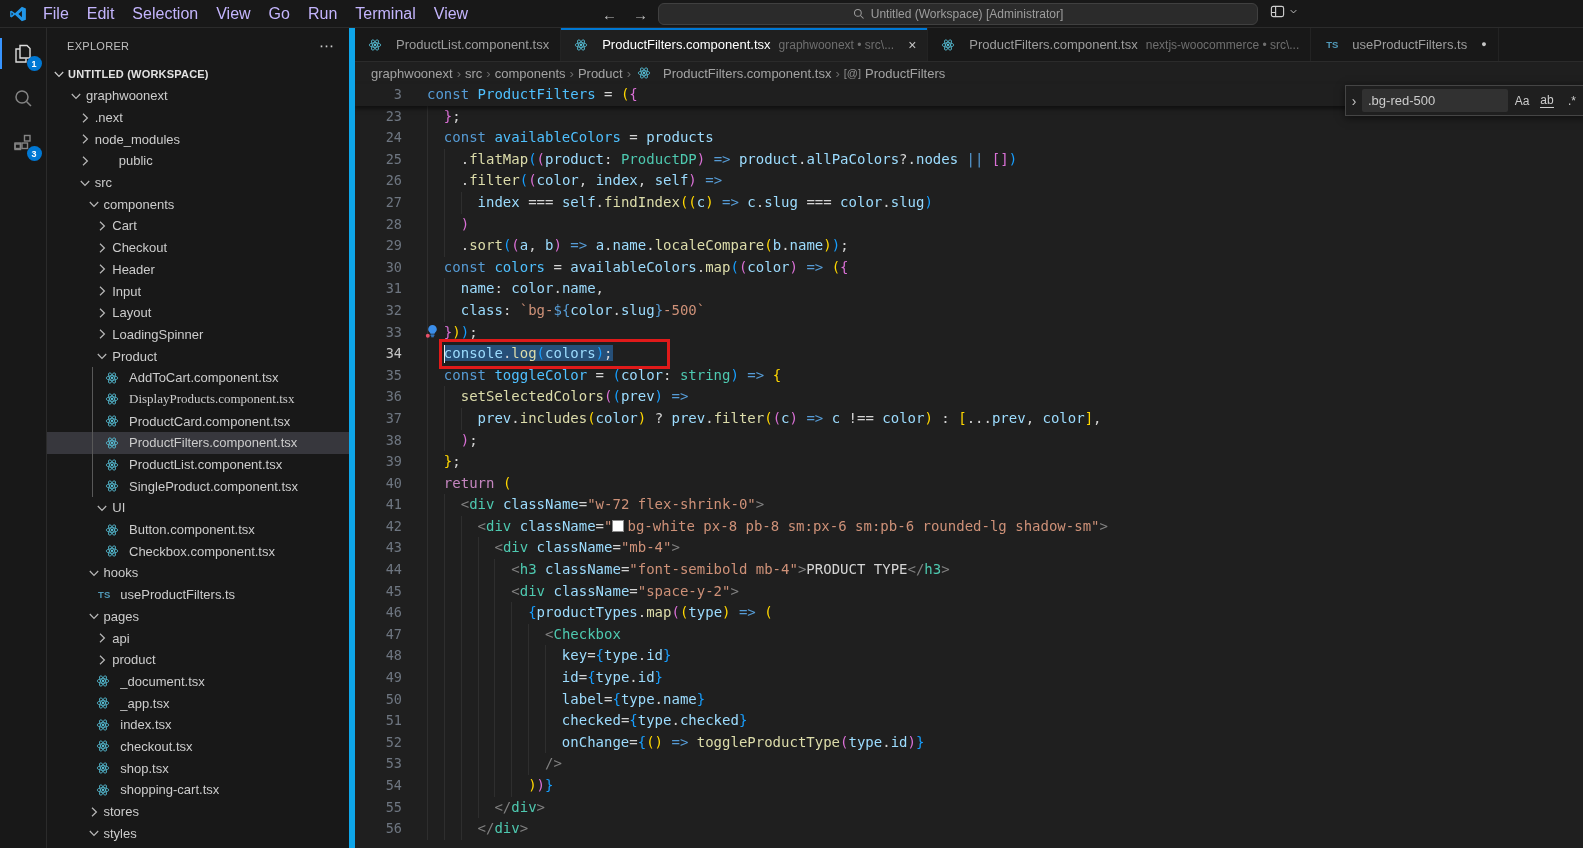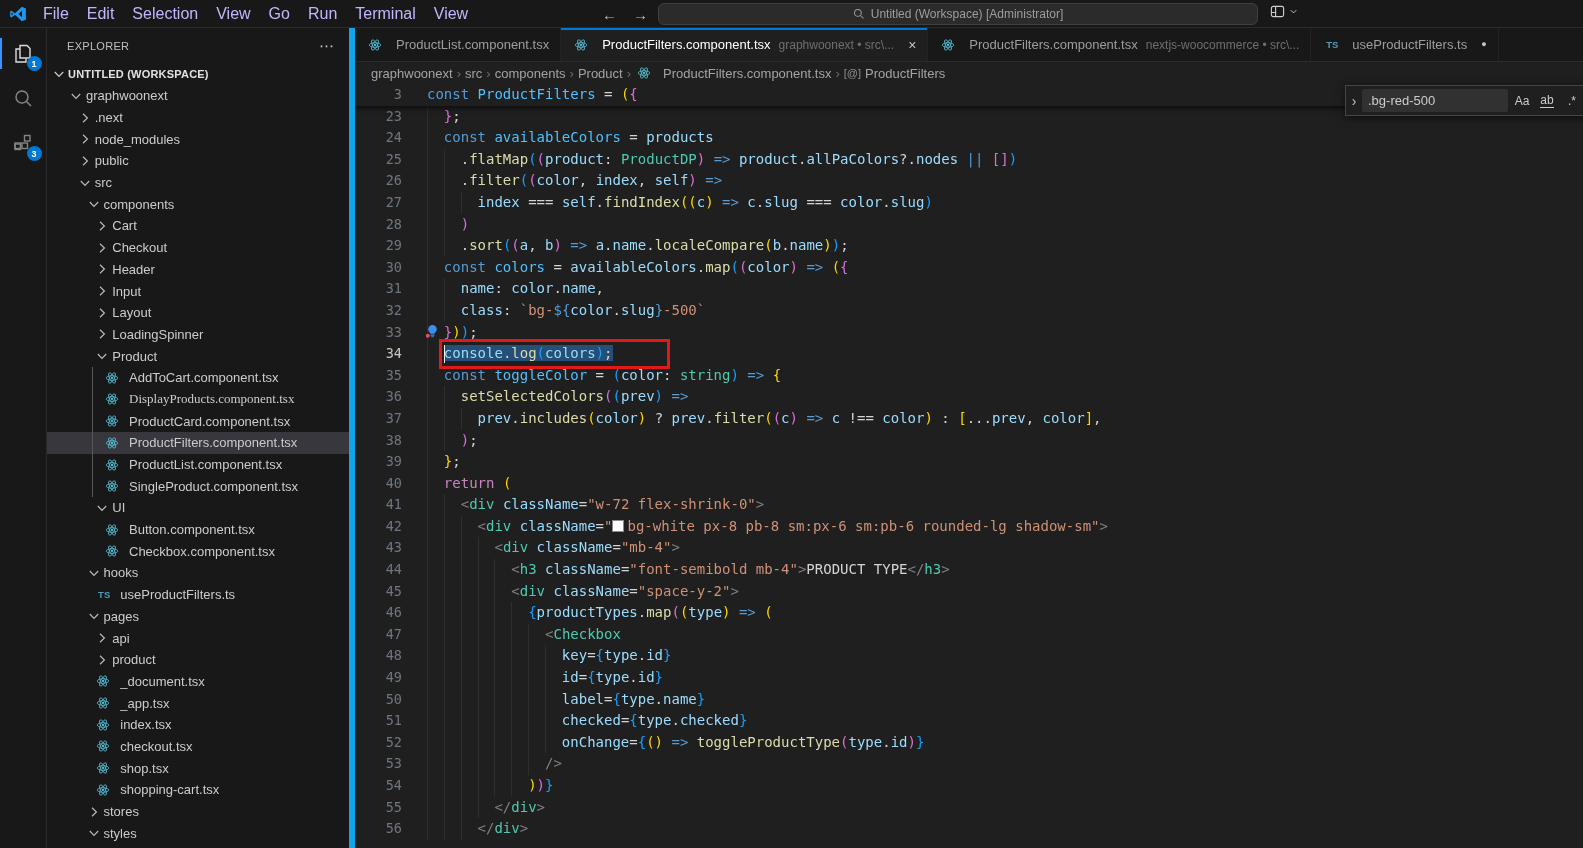--- a/index.html
+++ b/index.html
@@ -186,21 +186,21 @@
           <span class="tree-label">.next</span>
         </div>
         <div class="tree-row" style="padding-left: 29.75px;">
           <span class="chev">
             <svg width="16" height="16" viewBox="0 0 16 16" fill="none" stroke="#b8b8b8" stroke-width="1.2">
               <path d="M6 3.8 L10.4 8 L6 12.2"></path>
             </svg>
           </span>
           <span class="tree-label">node_modules</span>
         </div>
-        <div class="tree-row" style="padding-left: 29.75px;">
+        <div class="tree-row" style="padding-left: 29.75px; gap: 24px;">
           <span class="chev">
             <svg width="16" height="16" viewBox="0 0 16 16" fill="none" stroke="#b8b8b8" stroke-width="1.2">
               <path d="M6 3.8 L10.4 8 L6 12.2"></path>
             </svg>
           </span>
           <span class="tree-label">public</span>
         </div>
         <div class="tree-row" style="padding-left: 29.75px;">
           <span class="chev">
             <svg width="16" height="16" viewBox="0 0 16 16" fill="none" stroke="#b8b8b8" stroke-width="1.2">

